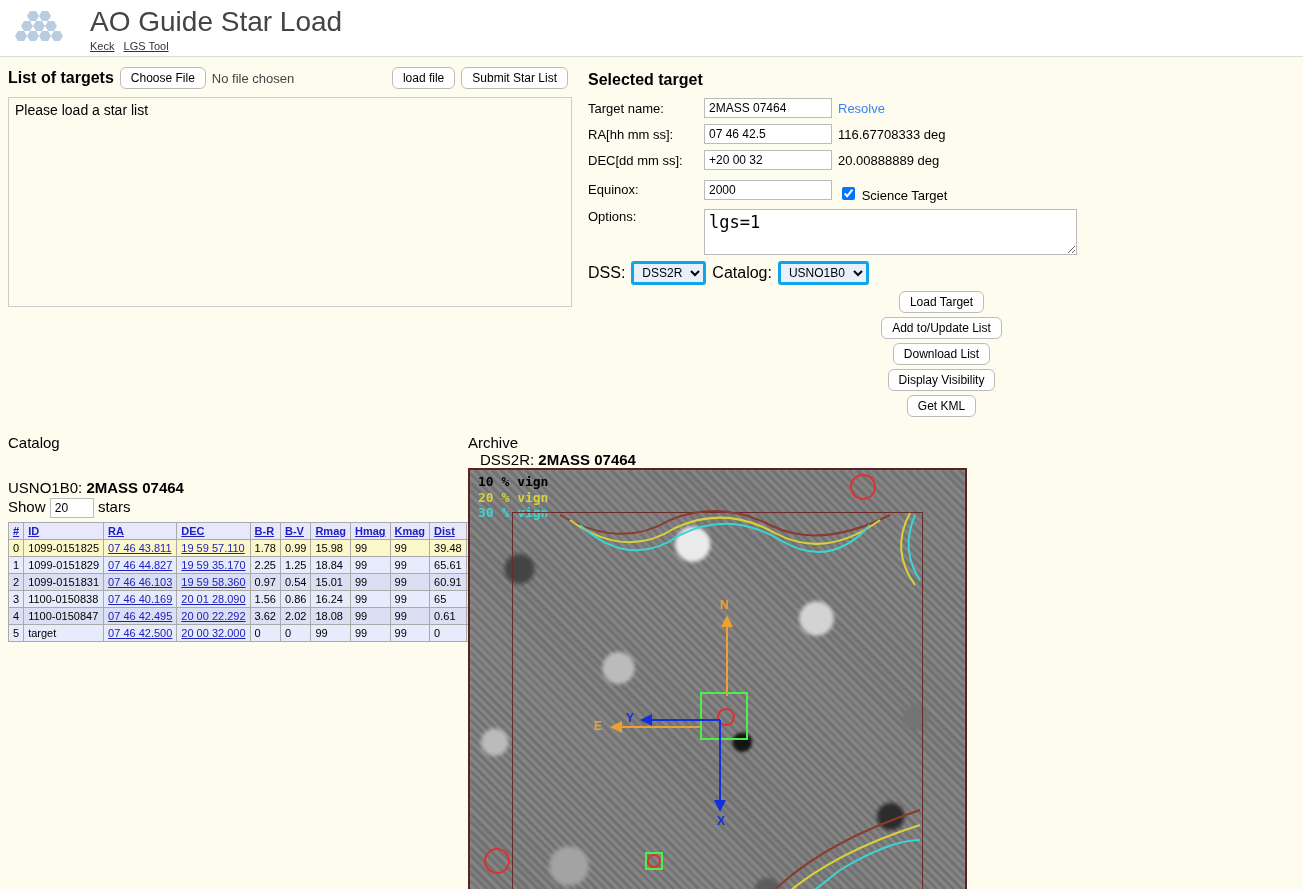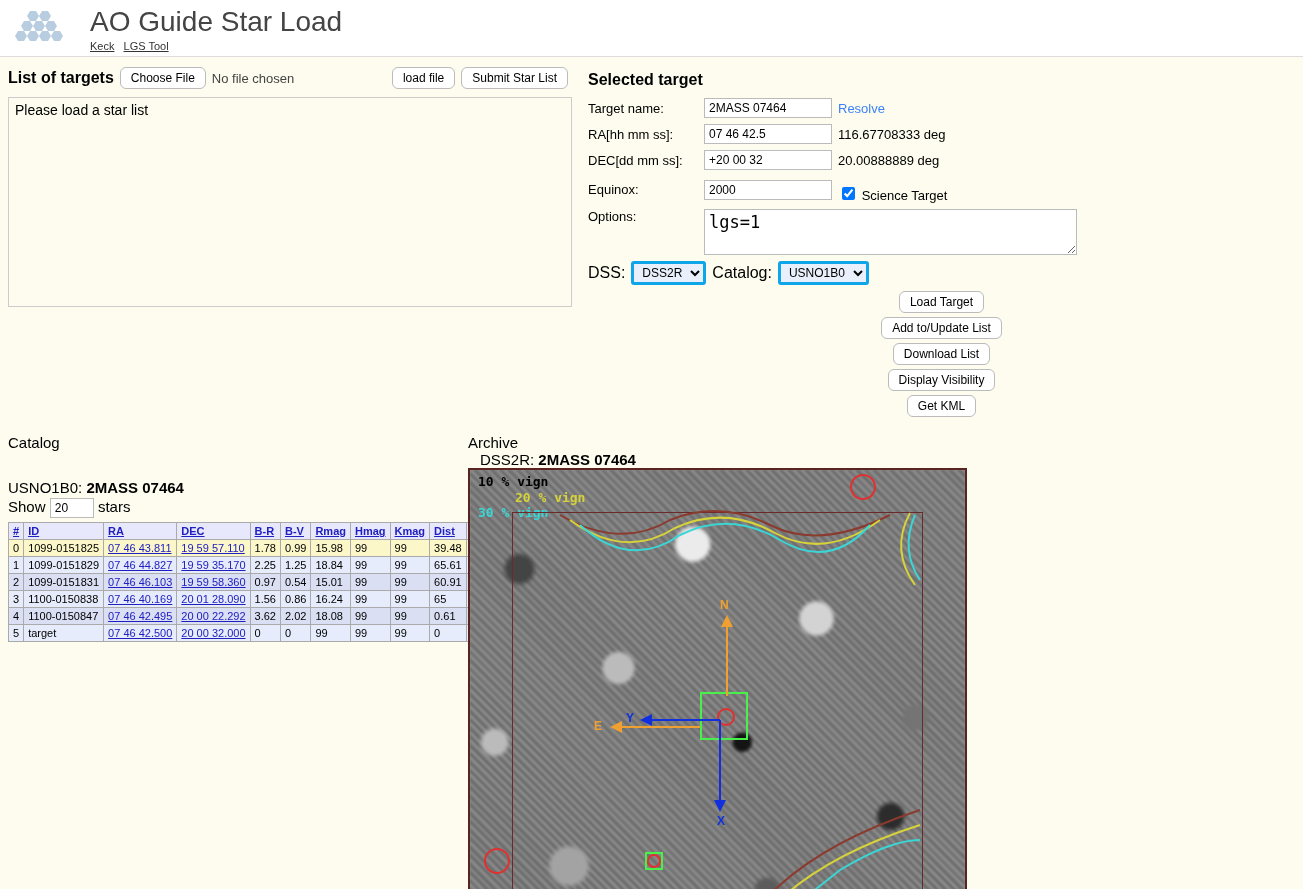--- a/index.html
+++ b/index.html
@@ -112,21 +112,21 @@
       radial-gradient(circle at 20% 80%, #999 3%, transparent 4%),
       radial-gradient(circle at 60% 85%, #666 2%, transparent 3%),
       radial-gradient(circle at 45% 15%, #ccc 3%, transparent 4%),
       radial-gradient(circle at 90% 50%, #777 2%, transparent 3%),
       radial-gradient(circle at 5% 55%, #aaa 2%, transparent 3%),
       repeating-linear-gradient(45deg, #7a7a7a 0 2px, #8e8e8e 2px 4px, #6d6d6d 4px 6px);
     filter: blur(1.2px) contrast(1.4);
   }
   .overlay { position:absolute; inset:0; }
   .vig-text { position:absolute; top:4px; left:8px; font-family: monospace; font-size:13px; line-height:1.2; font-weight:bold;}
-  .vig-text .l1{color:#000000;} .vig-text .l2{color:#d6d23a;margin-left:37px;} .vig-text .l3{color:#3ad6d6;}
+  .vig-text .l1{color:#000000;} .vig-text .l2{color:#d6d23a;} .vig-text .l3{color:#3ad6d6;}
   .inner-frame { position:absolute; border:1px solid #6b2a2a; left:42px; top:42px; right:42px; bottom:42px;}
   .green-box { position:absolute; border:2px solid #4af04a; width:44px; height:44px; left:230px; top:222px;}
   .red-circ { position:absolute; border:2px solid #e03030; border-radius:50%; width:14px; height:14px;}
   .arrow-n { position:absolute; left:251px; top:145px; width:0;height:0; border-left:6px solid transparent;border-right:6px solid transparent;border-bottom:12px solid #f0a030;}
   .line-n { position:absolute; left:256px; top:156px; width:2px; height:70px; background:#f0a030;}
   .label-n {position:absolute; left:250px; top:128px; color:#f0a030; font-weight:bold; font-size:12px;}
   .arrow-e { position:absolute; left:140px; top:251px; width:0;height:0; border-top:6px solid transparent;border-bottom:6px solid transparent;border-right:12px solid #f0a030;}
   .line-e { position:absolute; left:152px; top:256px; width:78px; height:2px; background:#f0a030;}
   .label-e {position:absolute; left:124px; top:249px; color:#f0a030; font-weight:bold; font-size:12px;}
   .line-y { position:absolute; left:180px; top:249px; width:70px; height:2px; background:#1030e0;}

